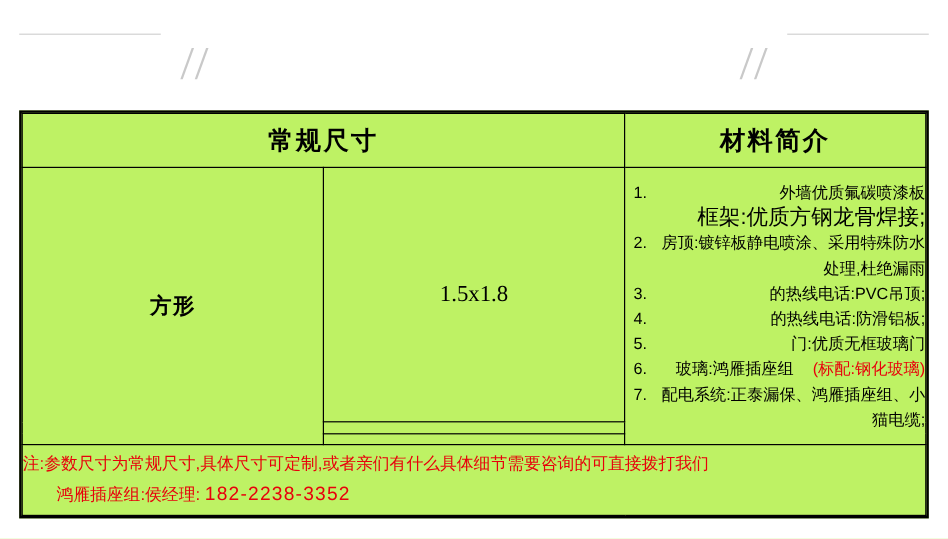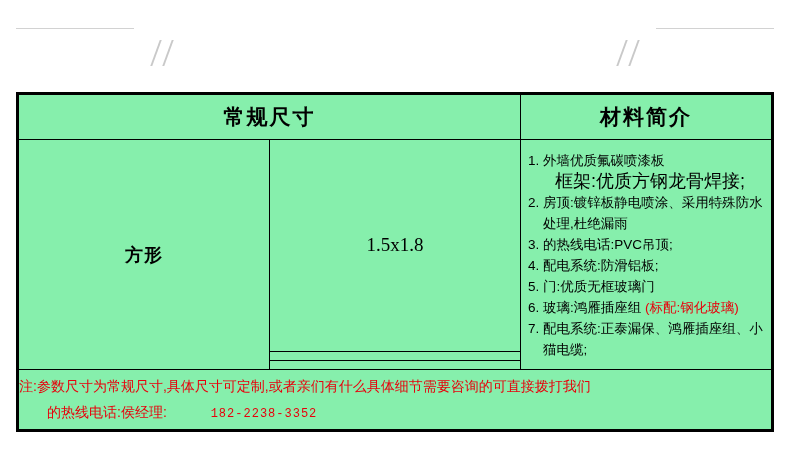--- a/index.html
+++ b/index.html
@@ -80,21 +80,21 @@
 
   
   .table-wrap {
     position: absolute;
     left: 16px;
     top: 92px;
     width: 758px;
     height: 340px;
     border: 2px solid #000;
     box-sizing: border-box;
-    background: #86efac;
+    background: #bef264;
   }
   table.params {
     width: 100%;
     height: 100%;
     border-collapse: collapse;
     table-layout: fixed;
   }
   table.params td, table.params th {
     border: 1px solid #000;
     padding: 0;
@@ -120,56 +120,57 @@
     text-align: center;
     font-size: 19px;
     font-family: "Liberation Serif", serif;
   }
   td.size-blank {
     width: 268px;
   }
   td.material-col {
     padding: 8px 10px 8px 12px;
     vertical-align: top;
+    text-align: right;
   }
   ol.material-list {
     margin: 0;
     padding-left: 22px;
     font-size: 13.5px;
     line-height: 21px;
     font-family: "Liberation Sans", sans-serif;
   }
   ol.material-list li {
     margin: 0;
     padding: 0;
   }
   .sub-line {
     display: block;
     padding-left: 12px;
     font-size: 18px;
     line-height: 21px;
   }
   .red {
     color: #e8000b;
+    margin-left: 12px;
   }
   td.note {
     padding: 12px 18px 10px 18px;
     vertical-align: top;
   }
   .note-text {
     color: #e8000b;
     font-size: 14px;
     line-height: 26px;
     font-family: "Liberation Sans", sans-serif;
   }
   .note-phone {
-    font-family: Liberation Mono, monospace;
-    font-size: 12px;
+    font-family: Liberation Sans, sans-serif;
+    font-size: 16px;
     letter-spacing: 1px;
-    margin-left: 40px;
   }
   .note-indent { padding-left: 28px; }
 </style>
 </head>
 <body>
 
 <div class="page">
 
   <div class="header">
     <div class="hr-left"></div>
@@ -193,41 +194,41 @@
         <td class="shape-col" rowspan="3">方形</td>
         <td class="size-col">1.5x1.8</td>
         <td class="material-col" rowspan="3">
           <ol class="material-list">
             <li>
               <span>外墙优质氟碳喷漆板</span>
               <span class="sub-line">框架:优质方钢龙骨焊接;</span>
             </li>
             <li>房顶:镀锌板静电喷涂、采用特殊防水处理,杜绝漏雨</li>
             <li>的热线电话:PVC吊顶;</li>
-            <li>配电系统:防滑铝板;</li>
+            <li>的热线电话:防滑铝板;</li>
             <li>门:优质无框玻璃门</li>
             <li>
               <span>玻璃:鸿雁插座组</span>
               <span class="red">(标配:钢化玻璃)</span>
             </li>
             <li>配电系统:正泰漏保、鸿雁插座组、小猫电缆;</li>
           </ol>
         </td>
       </tr>
       <tr>
         <td class="size-blank"></td>
       </tr>
       <tr>
         <td class="size-blank"></td>
       </tr>
       <tr>
         <td class="note" colspan="3">
           <div class="note-text">注:参数尺寸为常规尺寸,具体尺寸可定制,或者亲们有什么具体细节需要咨询的可直接拨打我们</div>
           <div class="note-text note-indent">
-            <span>的热线电话:侯经理:</span>
+            <span>鸿雁插座组:侯经理:</span>
             <span class="note-phone">182-2238-3352</span>
           </div>
         </td>
       </tr>
     </tbody>
       </table>
   </div>
 
 </div>
 

